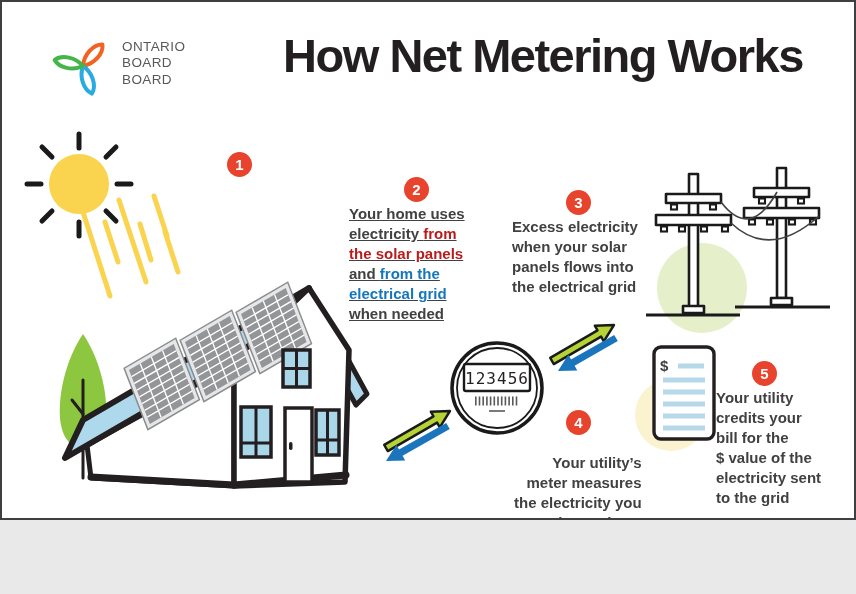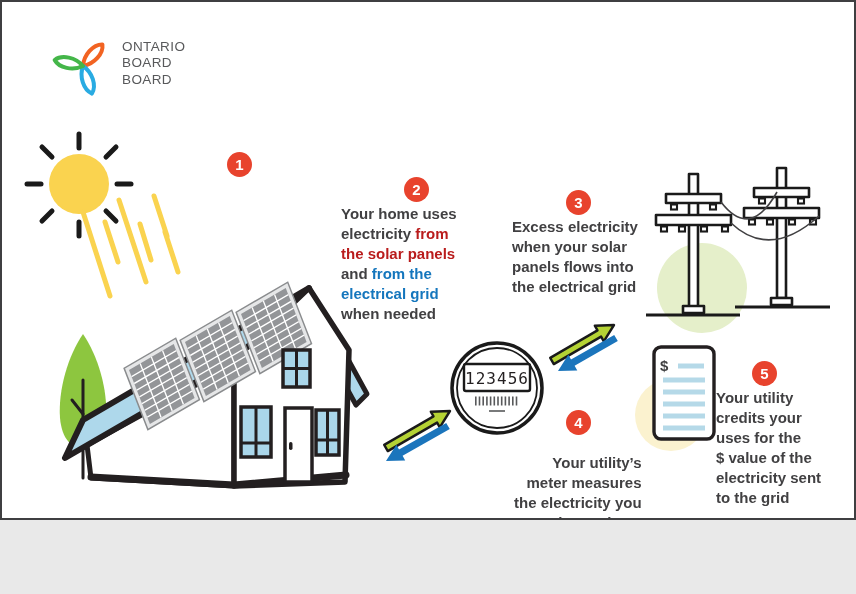--- a/index.html
+++ b/index.html
@@ -35,20 +35,21 @@
         <path d="M0,0 C -7,-9 -7,-23 0,-29 C 7,-23 7,-9 0,0 Z" transform="translate(31,36) rotate(282)" stroke="#44b649"></path>
       </g>
     </svg>
     <div class="logo-text">
       <div>ONTARIO</div>
       <div>BOARD</div>
       <div>BOARD</div>
     </div>
   </div>
 
+  <div class="title">How Net Metering Works</div>
 
   <svg width="165" height="200" viewBox="0 0 165 200" style="left:18px;top:122px;">
     <circle cx="59" cy="60" r="30" fill="#fad34f"></circle>
     <g stroke="#1a1a1a" stroke-width="5" stroke-linecap="round">
       <line x1="59" y1="24" x2="59" y2="10"></line>
       <line x1="86" y1="33" x2="96" y2="23"></line>
       <line x1="97" y1="60" x2="111" y2="60"></line>
       <line x1="86" y1="87" x2="96" y2="97"></line>
       <line x1="59" y1="98" x2="59" y2="112"></line>
       <line x1="32" y1="87" x2="22" y2="97"></line>
@@ -190,21 +191,21 @@
   </svg>
 
   <svg width="88" height="82" viewBox="0 0 88 82" style="left:540px;top:303px;">
     <polygon points="11.8,59.1 59.1,31.6 61.8,36.3 72,20 52.8,20.7 55.5,25.4 8.2,52.9" fill="#b5d334" stroke="#1a1a1a" stroke-width="2.4" stroke-linejoin="round"></polygon>
     <polygon points="72.2,29.9 29,54.5 26.3,49.8 16,66 35.3,65.4 32.6,60.7 75.8,36.1" fill="#1b75bc"></polygon>
   </svg>
 
   <div class="badge" style="left:225px;top:150px;">1</div>
 
   <div class="badge" style="left:402px;top:175px;">2</div>
-  <div class="step-text" style="left:339px;top:202px;"><span>Your home uses
+  <div class="step-text" style="left:347px;top:202px;text-decoration:underline;"><span>Your home uses
 electricity </span><span class="hl-green">from
 the solar panels</span><span>
 and </span><span class="hl-blue">from the
 electrical grid</span><span>
 when needed</span></div>
 
   <div class="badge" style="left:564px;top:188px;">3</div>
   <div class="step-text" style="left:510px;top:215px;">Excess electricity
 when your solar
 panels flows into
@@ -214,18 +215,18 @@
   <div class="step-text" style="left:512px;top:451px;text-align:right;">Your utility’s
 meter measures
 the electricity you
 send to and use
 from the
 electrical grid</div>
 
   <div class="badge" style="left:750px;top:359px;">5</div>
   <div class="step-text" style="left:714px;top:386px;">Your utility
 credits your
-uses for the
+bill for the
 $ value of the
 electricity sent
 to the grid</div>
 
 </div>
 
 </body></html>

